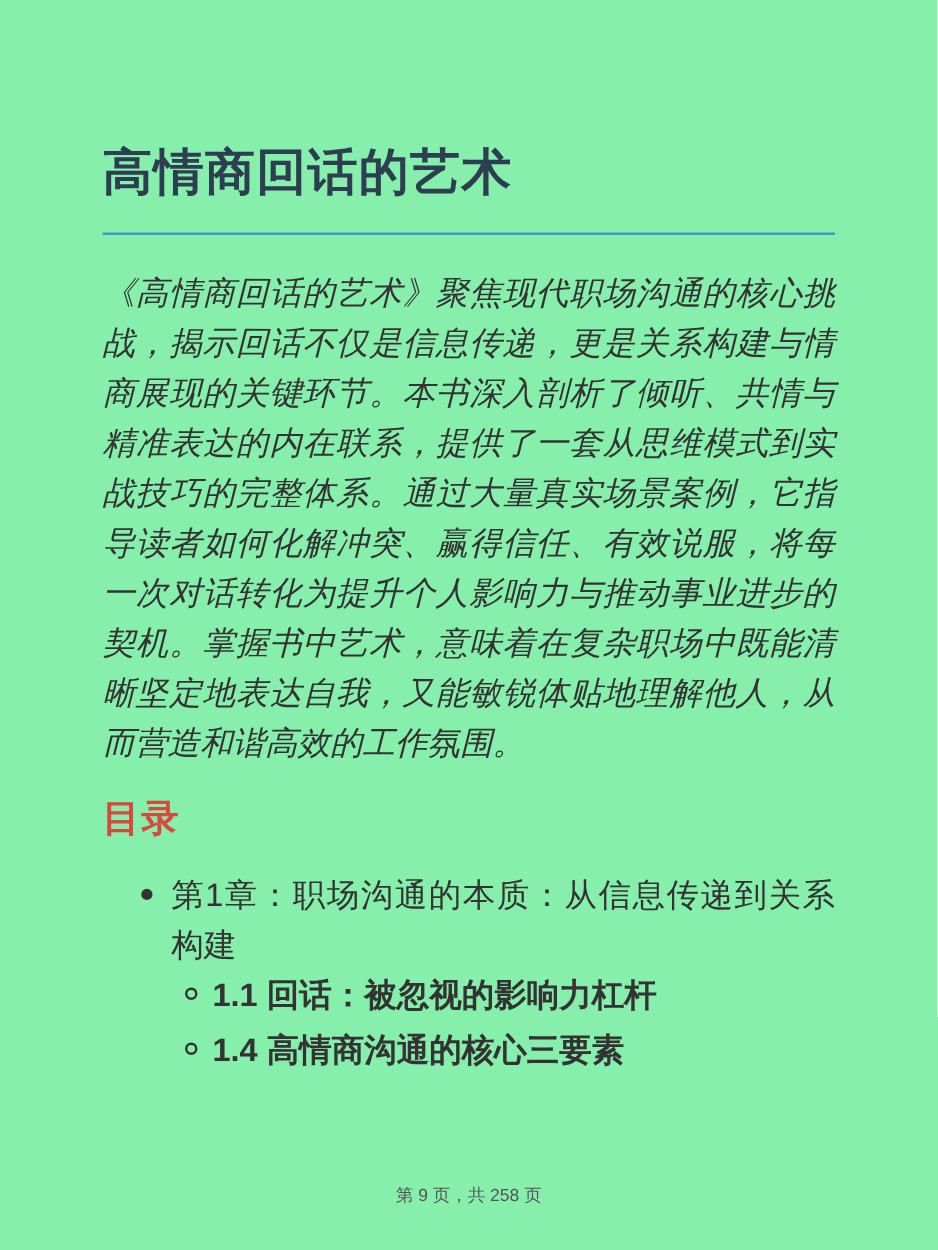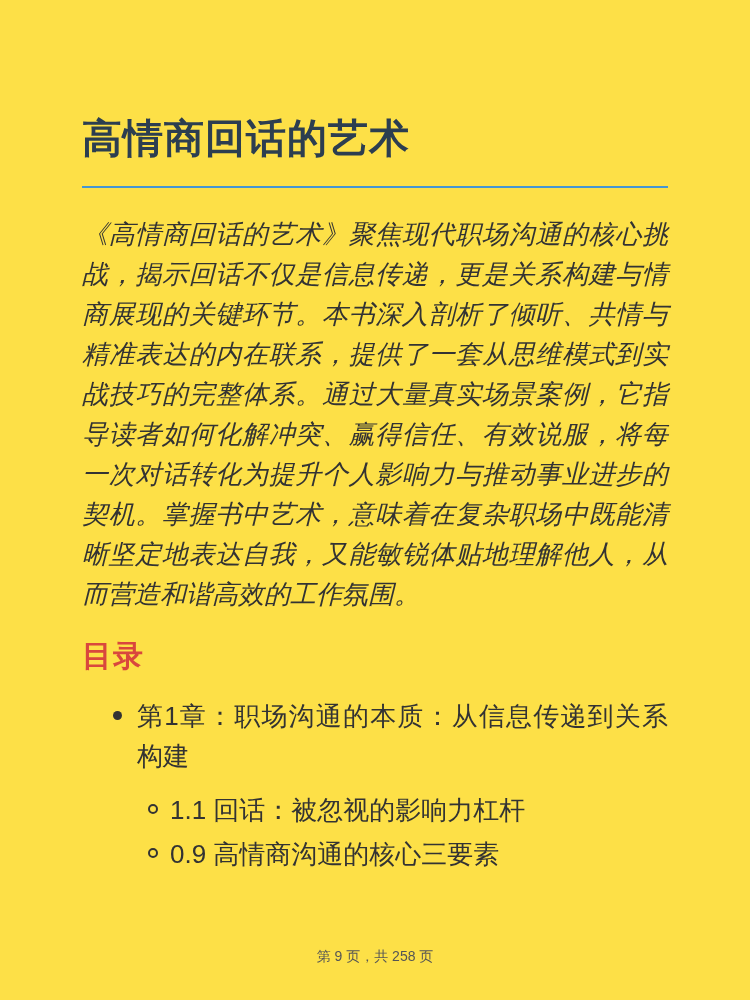--- a/index.html
+++ b/index.html
@@ -6,21 +6,21 @@
   html, body { background: #ffffff; }
   body {
     font-family: "Liberation Sans", "DejaVu Sans", sans-serif;
     color: #333333;
   }
   .page {
     position: relative;
     width: 750px;
     height: 1000px;
     margin: 0 auto;
-    background: #fde047;
+    background: #86efac;
     padding: 114px 82px 0 82px;
     overflow: hidden;
   }
   .doc-title {
     font-size: 40px;
     line-height: 48px;
     font-weight: 700;
     color: #2c3e50;
     padding-bottom: 24px;
     border-bottom: 2px solid #4596d1;
@@ -68,22 +68,22 @@
   .bullet-disc { background: #333333; }
   .bullet-circle {
     background: transparent;
     border: 2px solid #333333;
     width: 10px;
     height: 10px;
     top: 14px;
   }
   ul.toc-sublist {
     list-style: none;
-    margin-top: 14px;
     padding-left: 11px;
+    font-weight: bold;
   }
   li.toc-subitem {
     position: relative;
     padding-left: 22px;
     font-size: 26px;
     line-height: 40px;
     margin-bottom: 4px;
     color: #333333;
   }
   .page-footer {
@@ -113,21 +113,21 @@
     <li class="toc-item">
       <span class="bullet bullet-disc"></span>
       <span class="toc-chapter-text">第1章：职场沟通的本质：从信息传递到关系构建</span>
       <ul class="toc-sublist">
         <li class="toc-subitem">
           <span class="bullet bullet-circle"></span>
           <span>1.1 回话：被忽视的影响力杠杆</span>
         </li>
         <li class="toc-subitem">
           <span class="bullet bullet-circle"></span>
-          <span>0.9 高情商沟通的核心三要素</span>
+          <span>1.4 高情商沟通的核心三要素</span>
         </li>
       </ul>
     </li>
   </ul>
 
   <div class="page-footer">第 9 页，共 258 页</div>
 
 </div>
 
 </body></html>

